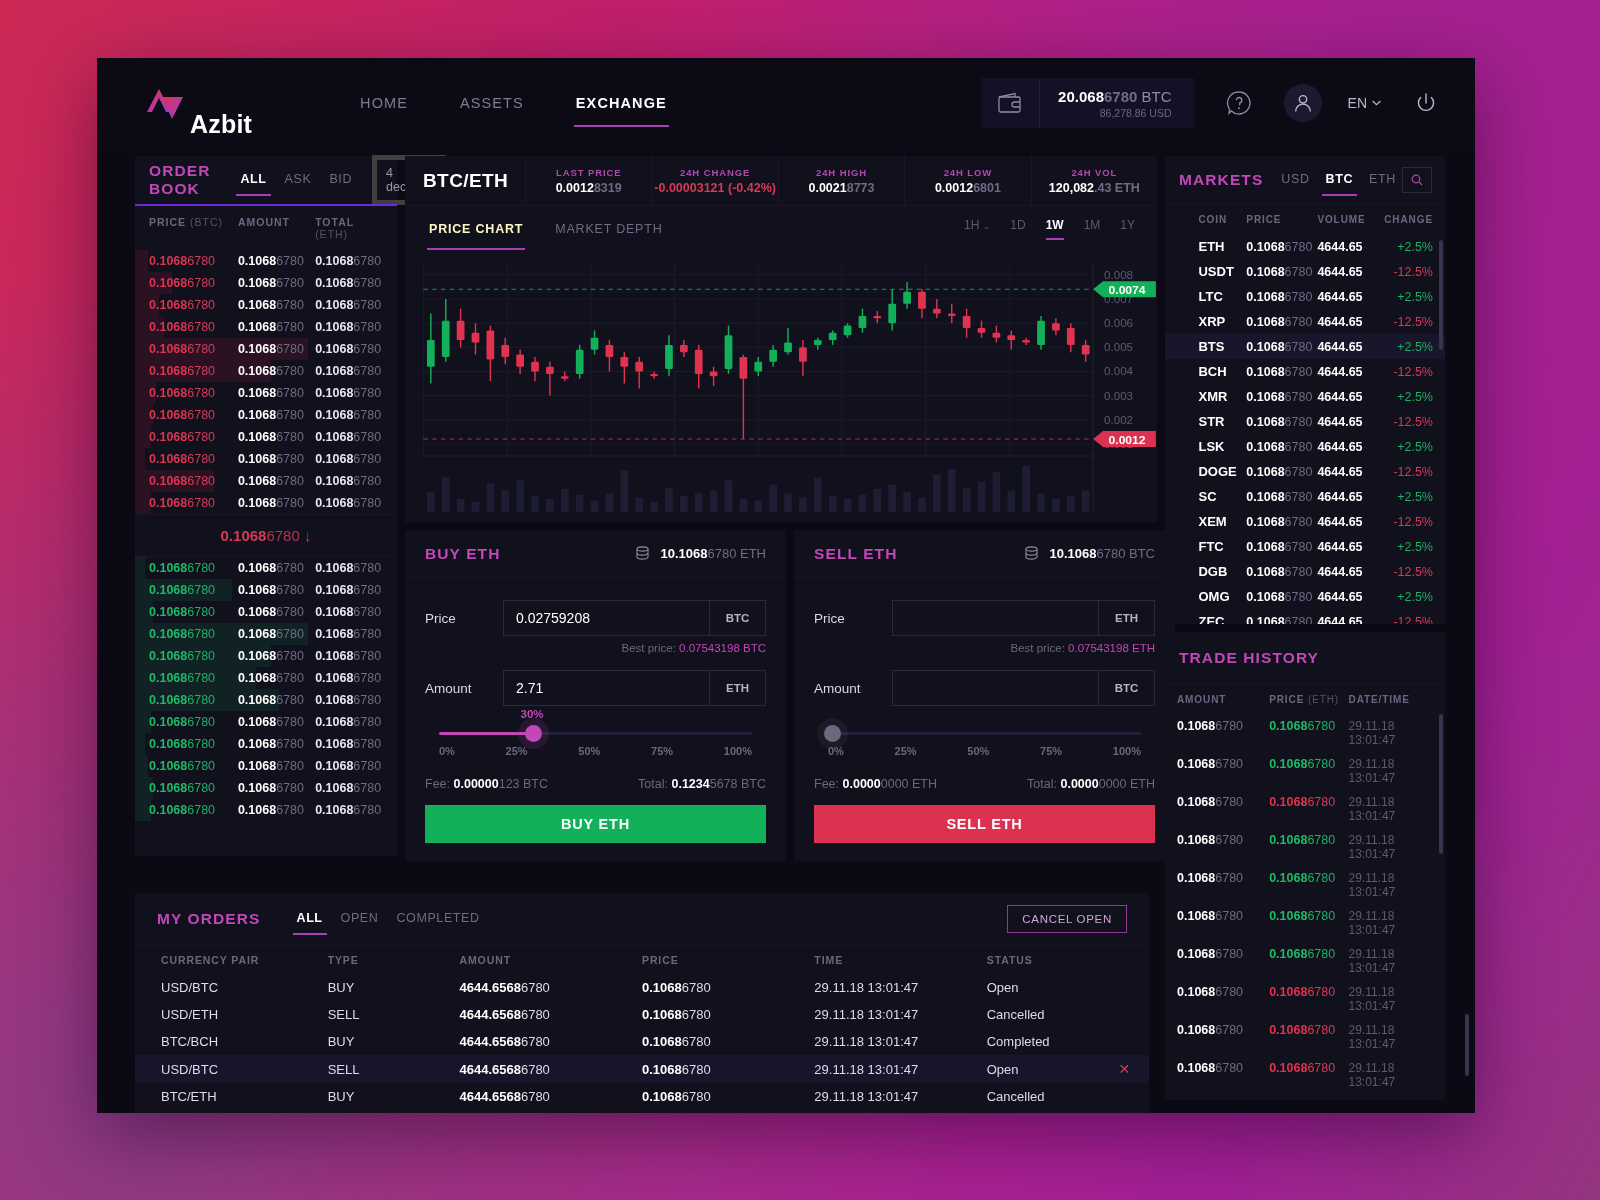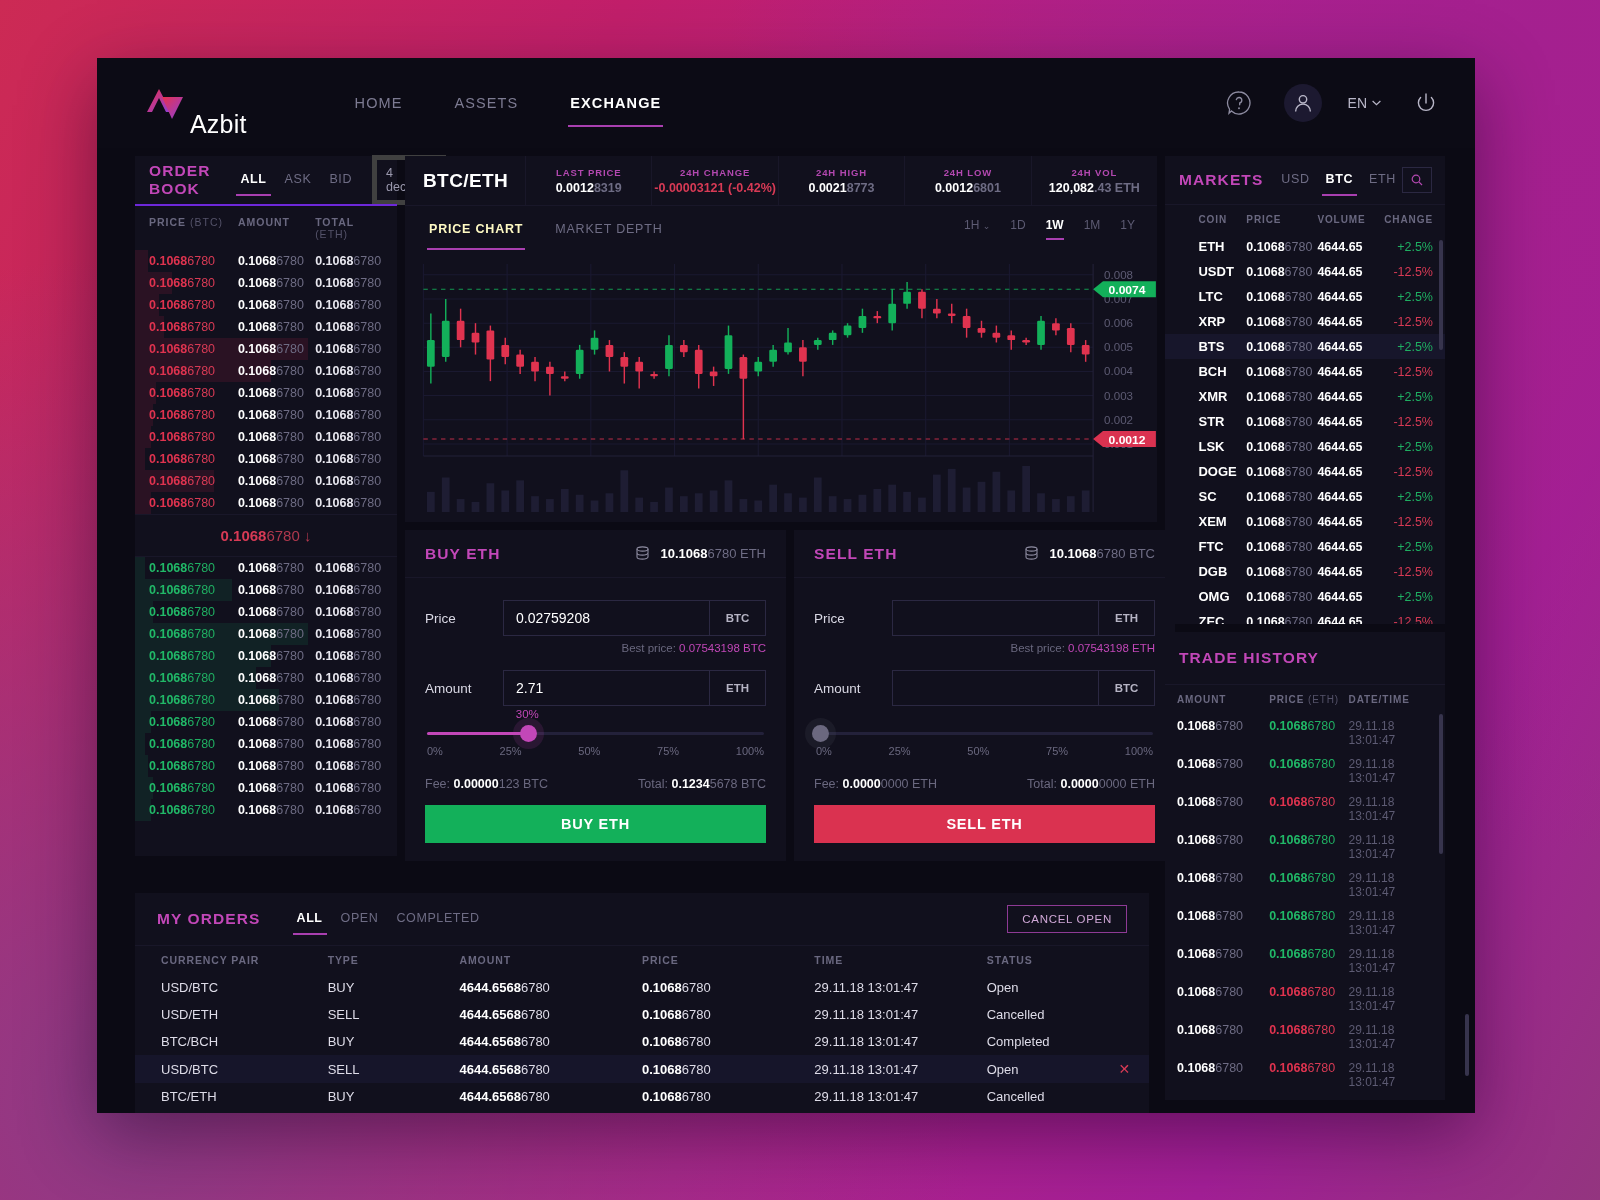--- a/index.html
+++ b/index.html
@@ -22,21 +22,21 @@
     box-shadow: 0 22px 70px rgba(20,0,30,.45);
     display: flex; flex-direction: column;
     overflow: hidden;
   }
 
   
   .hdr { height: 90px; flex: 0 0 90px; display: flex; align-items: center;
          padding: 0 30px 0 48px; background: #0c0b15; }
   .logo { display: flex; align-items: center; gap: 5px; }
   .logo-mark { width: 40px; height: 36px; }
-  .logo-text { color: #fff; font-size: 25px; font-weight: normal; letter-spacing: .2px; margin-top: 43px; }
+  .logo-text { color: #fff; font-size: 25px; font-weight: bold; letter-spacing: .2px; margin-top: 43px; }
   .nav { display: flex; margin-left: 82px; gap: 0; }
   .nav-item { padding: 32px 26px; font-size: 14.5px; letter-spacing: 1.1px;
               color: #7d7b92; position: relative; cursor: pointer; }
   .nav-item.active { color: #fff; font-weight: bold; }
   .nav-item.active::after { content:""; position:absolute; left:24px; right:24px;
               bottom: 16px; height: 2px; background: #a93fb0; }
   .hdr-right { margin-left: auto; display: flex; align-items: center; gap: 26px; }
   .wallet { display: flex; align-items: center; background: #131126;
             height: 50px; padding-right: 22px; }
   .wallet-ic { width: 58px; display:flex; align-items:center; justify-content:center; }
@@ -123,21 +123,21 @@
   .fbody { padding: 22px 20px 18px; }
   .frow { display:flex; align-items:center; margin-bottom: 6px; }
   .flab { width: 78px; font-size:13.5px; color:#d9d8e4; }
   .fin { flex:1; display:flex; border:1px solid #2b2842; height:36px; }
   .fin input { flex:1; background:transparent; border:0; outline:none; color:#fff;
                font-size:14px; padding: 0 12px; font-family:"Liberation Sans",sans-serif;}
   .fcur { width:56px; border-left:1px solid #2b2842; display:flex; align-items:center;
           justify-content:center; font-size:11.5px; color:#b6b4c4; font-weight:bold;}
   .best { text-align:right; font-size:11.5px; color:#6a687f; margin: 5px 0 16px; }
   .best b { color:#c247b8; font-weight:normal; }
-  .slider { margin: 26px 0 0; position:relative; padding: 0 2px; }
+  .slider { margin: 26px 12px 0; position:relative; padding: 0 2px; font-weight: bold; }
   .sl-track { height:3px; background:#23213a; border-radius:2px; position:relative; }
   .sl-fill { position:absolute; left:0; top:0; bottom:0; background:#c247b8; border-radius:2px;}
   .sl-knob { position:absolute; top:-7px; width:17px; height:17px; border-radius:50%;
              background:#c247b8; box-shadow:0 0 0 7px rgba(194,71,184,.14); cursor:pointer;}
   .sl-knob.off { background:#6b687f; box-shadow:0 0 0 7px rgba(107,104,127,.12); }
   .sl-val { position:absolute; top:-24px; font-size:11.5px; color:#c247b8; transform:translateX(-50%);}
   .sl-ticks { display:flex; justify-content:space-between; margin-top:10px; }
   .sl-ticks span { font-size:11px; color:#6a687f; }
   .ftot { display:flex; justify-content:space-between; margin: 20px 0 14px; font-size:12.5px;
           color:#6a687f; }
@@ -221,20 +221,34 @@
         <path d="M17 12 L38 12 L27 34 Z" fill="url(#lg)"></path>
       </svg>
       <span class="logo-text">Azbit</span>
     </div>
     <div class="nav">
       <div class="nav-item">HOME</div>
       <div class="nav-item">ASSETS</div>
       <div class="nav-item active">EXCHANGE</div>
     </div>
     <div class="hdr-right">
+      <div class="wallet">
+        <div class="wallet-ic">
+          <svg width="26" height="22" viewBox="0 0 26 22" fill="none" stroke="#8e8ca1" stroke-width="1.3">
+            <path d="M2 5 L18 1.6 L18 5"></path>
+              <rect x="2" y="5" width="21" height="15" rx="1.5"></rect>
+            <path d="M23 10 L17.5 10 A2.5 2.5 0 0 0 17.5 15 L23 15"></path>
+          </svg>
+        </div>
+        <div class="wallet-div"></div>
+        <div class="wallet-txt">
+          <div class="wallet-btc"><b>20.068</b><span>6780</span><span class="u"> BTC</span></div>
+          <div class="wallet-usd">86,278.86 USD</div>
+        </div>
+      </div>
       <div class="ico-btn">
         <svg width="26" height="26" viewBox="0 0 26 26" fill="none" stroke="#8e8ca1" stroke-width="1.3">
           <path d="M13 2 a11 11 0 1 1 -7.6 19 L3 23.3 L3.6 19.3 A11 11 0 0 1 13 2 Z"></path>
           <path d="M10.3 9.6 a2.8 2.8 0 1 1 3.4 3.4 v1.8" stroke-linecap="round"></path>
           <circle cx="13" cy="18.3" r=".95" fill="#8e8ca1" stroke="none"></circle>
         </svg>
       </div>
       <div class="ico-btn filled">
         <svg width="22" height="22" viewBox="0 0 22 22" fill="none" stroke="#b9b7c8" stroke-width="1.4">
           <circle cx="11" cy="7.3" r="3.7"></circle>

